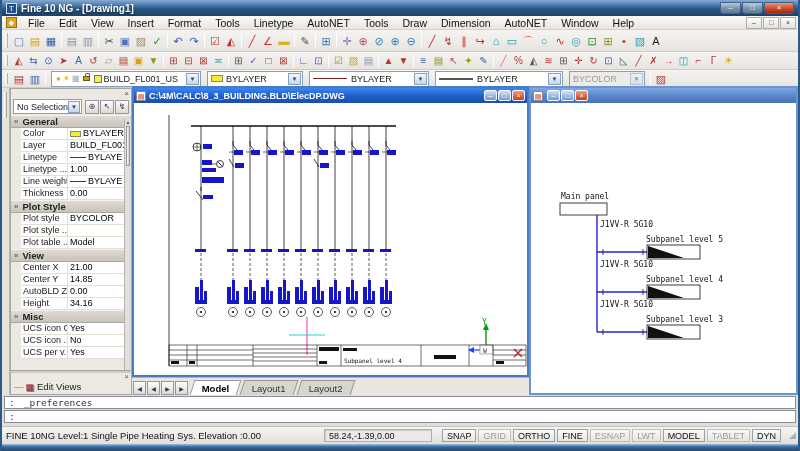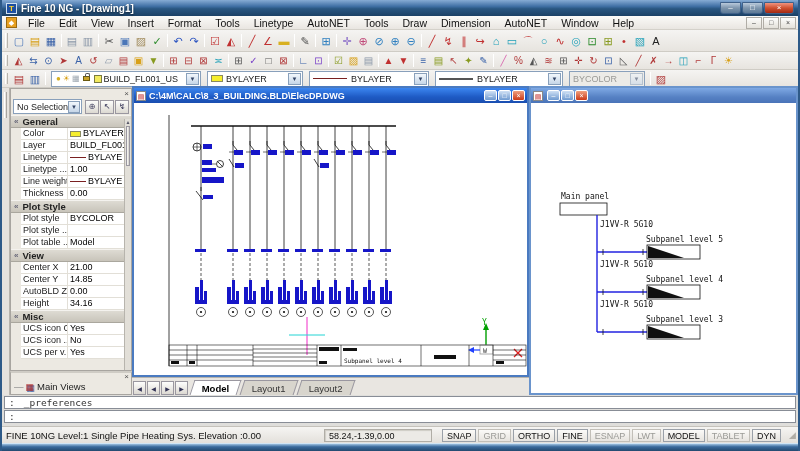--- a/index.html
+++ b/index.html
@@ -655,21 +655,21 @@
       </div>
     </div>
 
     <div id="planviews">
       <div class="pvhead">
         <span>×</span>
       </div>
       <div class="pvrow">
         <span class="dash">—</span>
         <span class="pvicon">▦</span>
-        <span>Main Views</span>
+        <span>Edit Views</span>
       </div>
     </div>
 
     <div id="mdi">
 
       <div class="child" id="childL">
         <div class="ctitle">
           <span class="cicon">▤</span>
           <span class="ctext">C:\4M\CALC\8_3_BUILDING.BLD\ElecDP.DWG</span>
           <span class="cbtn"><span>–</span></span>

